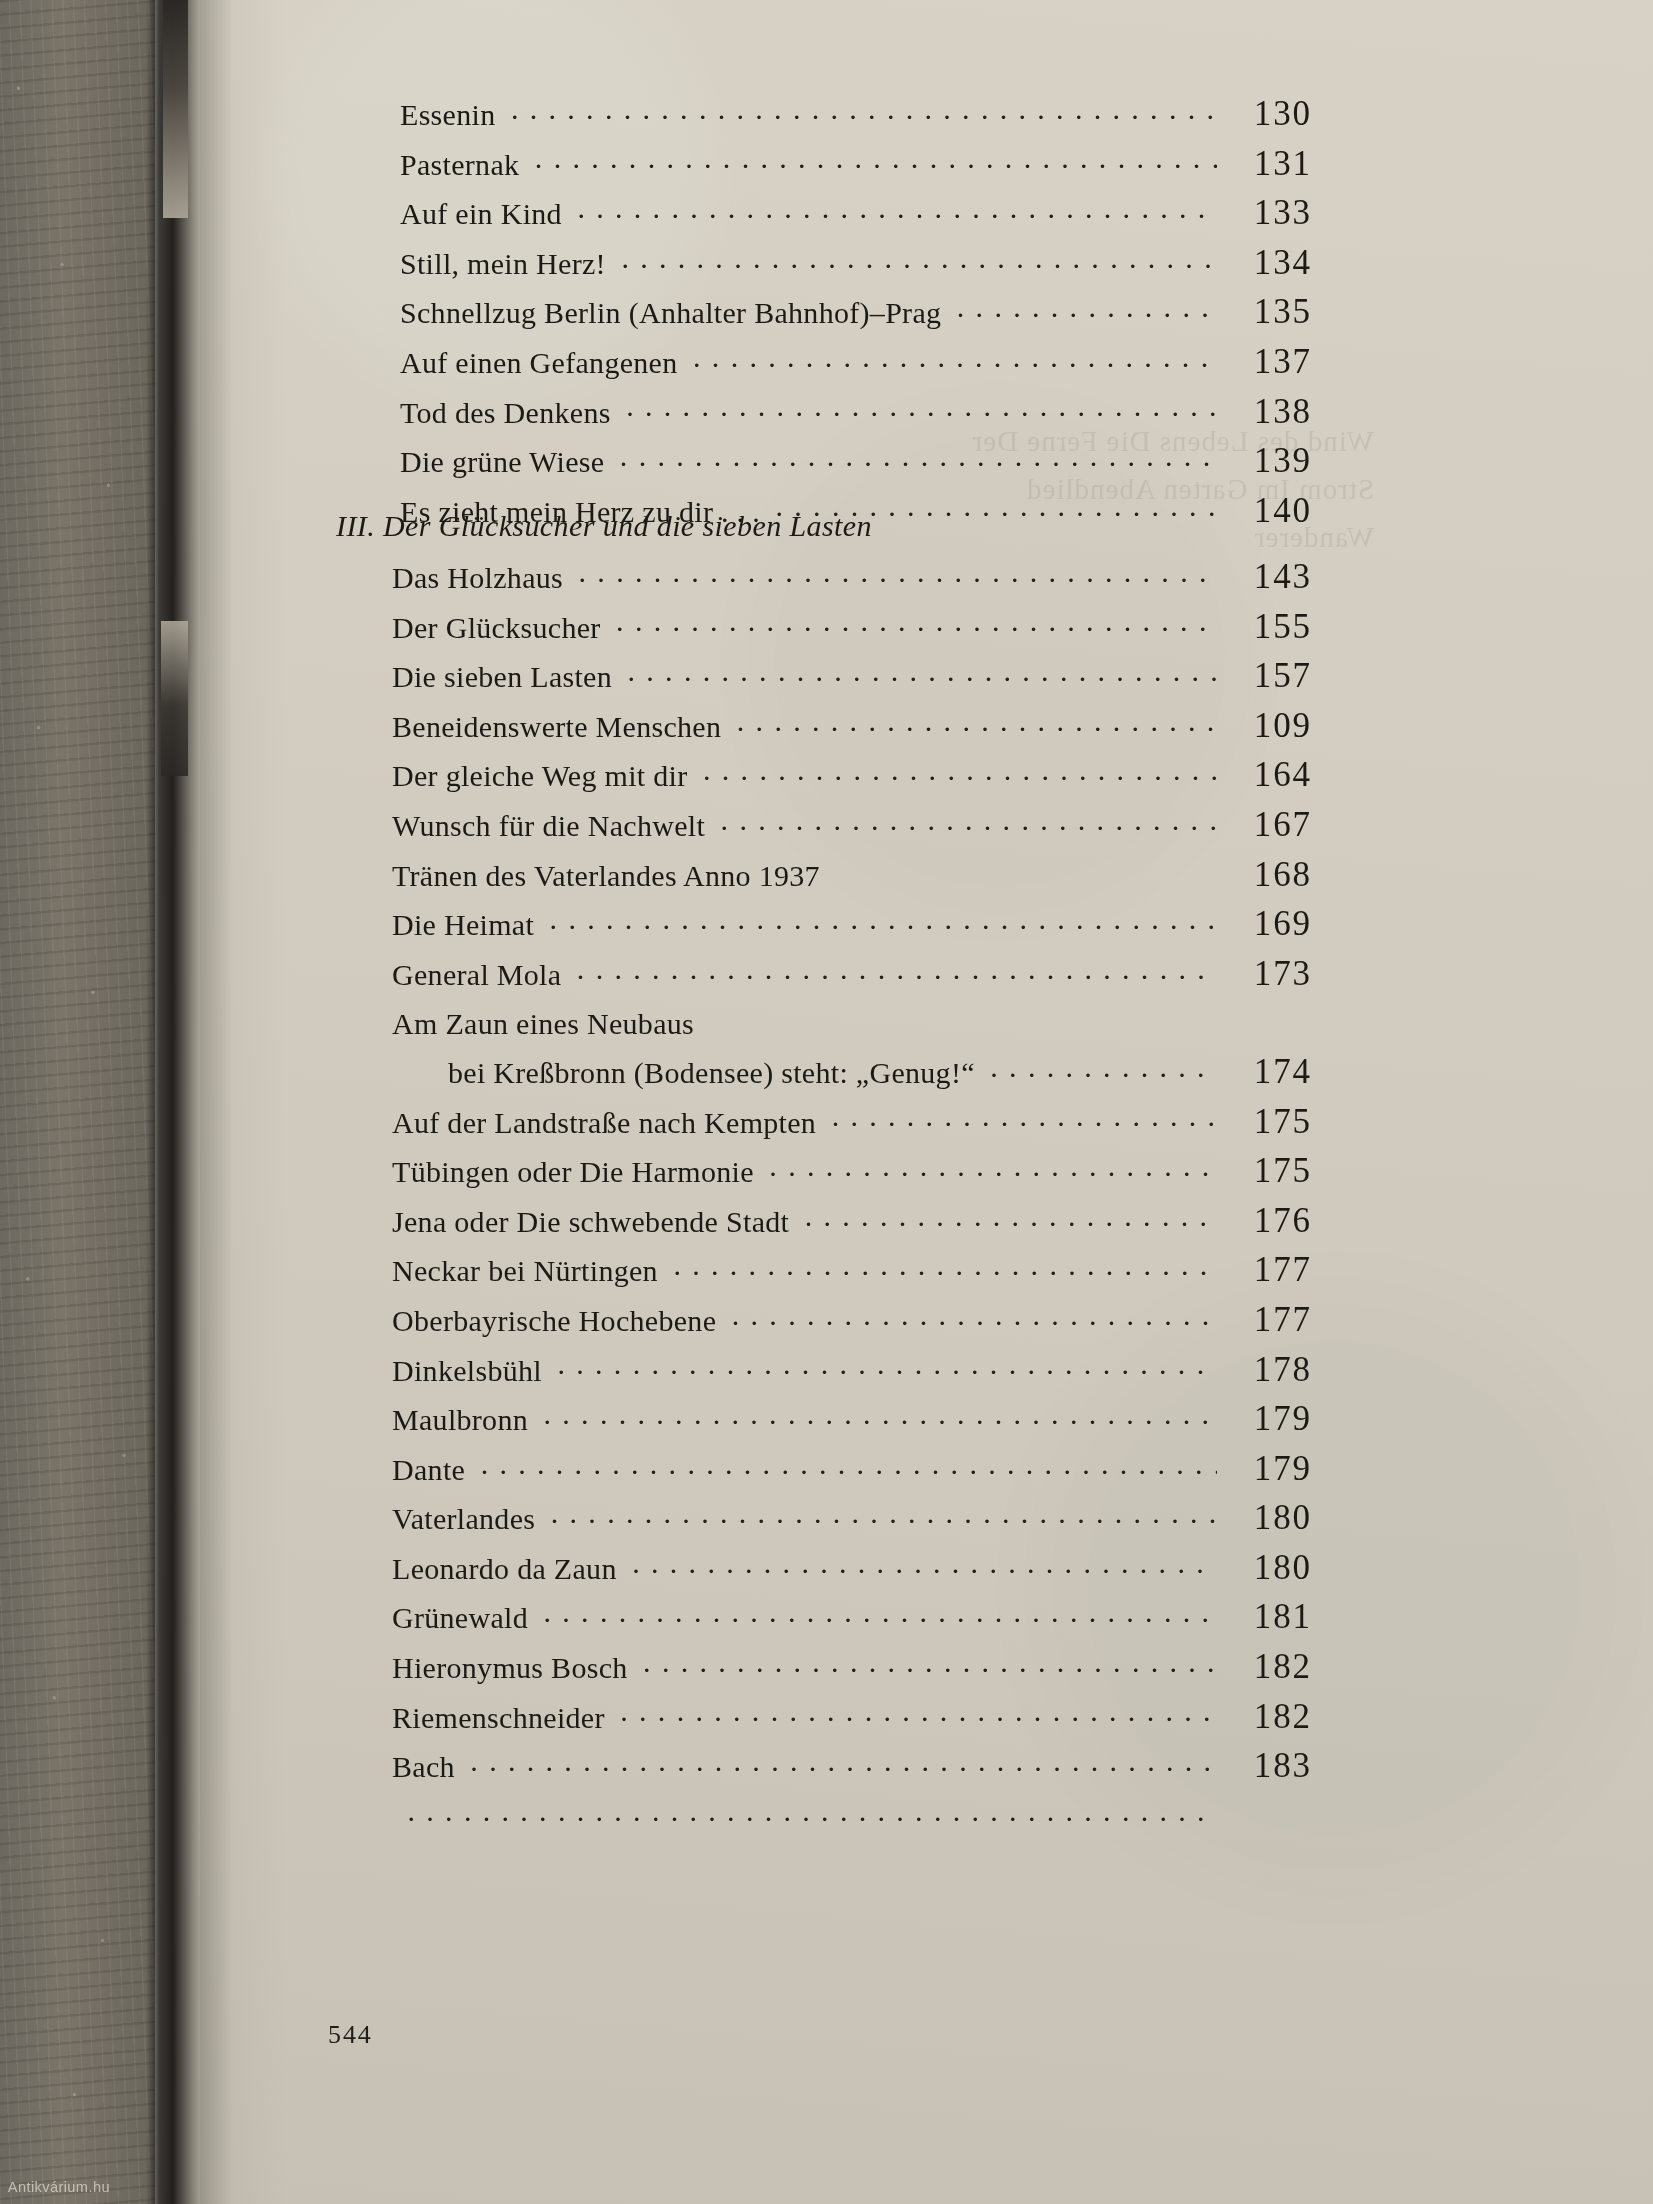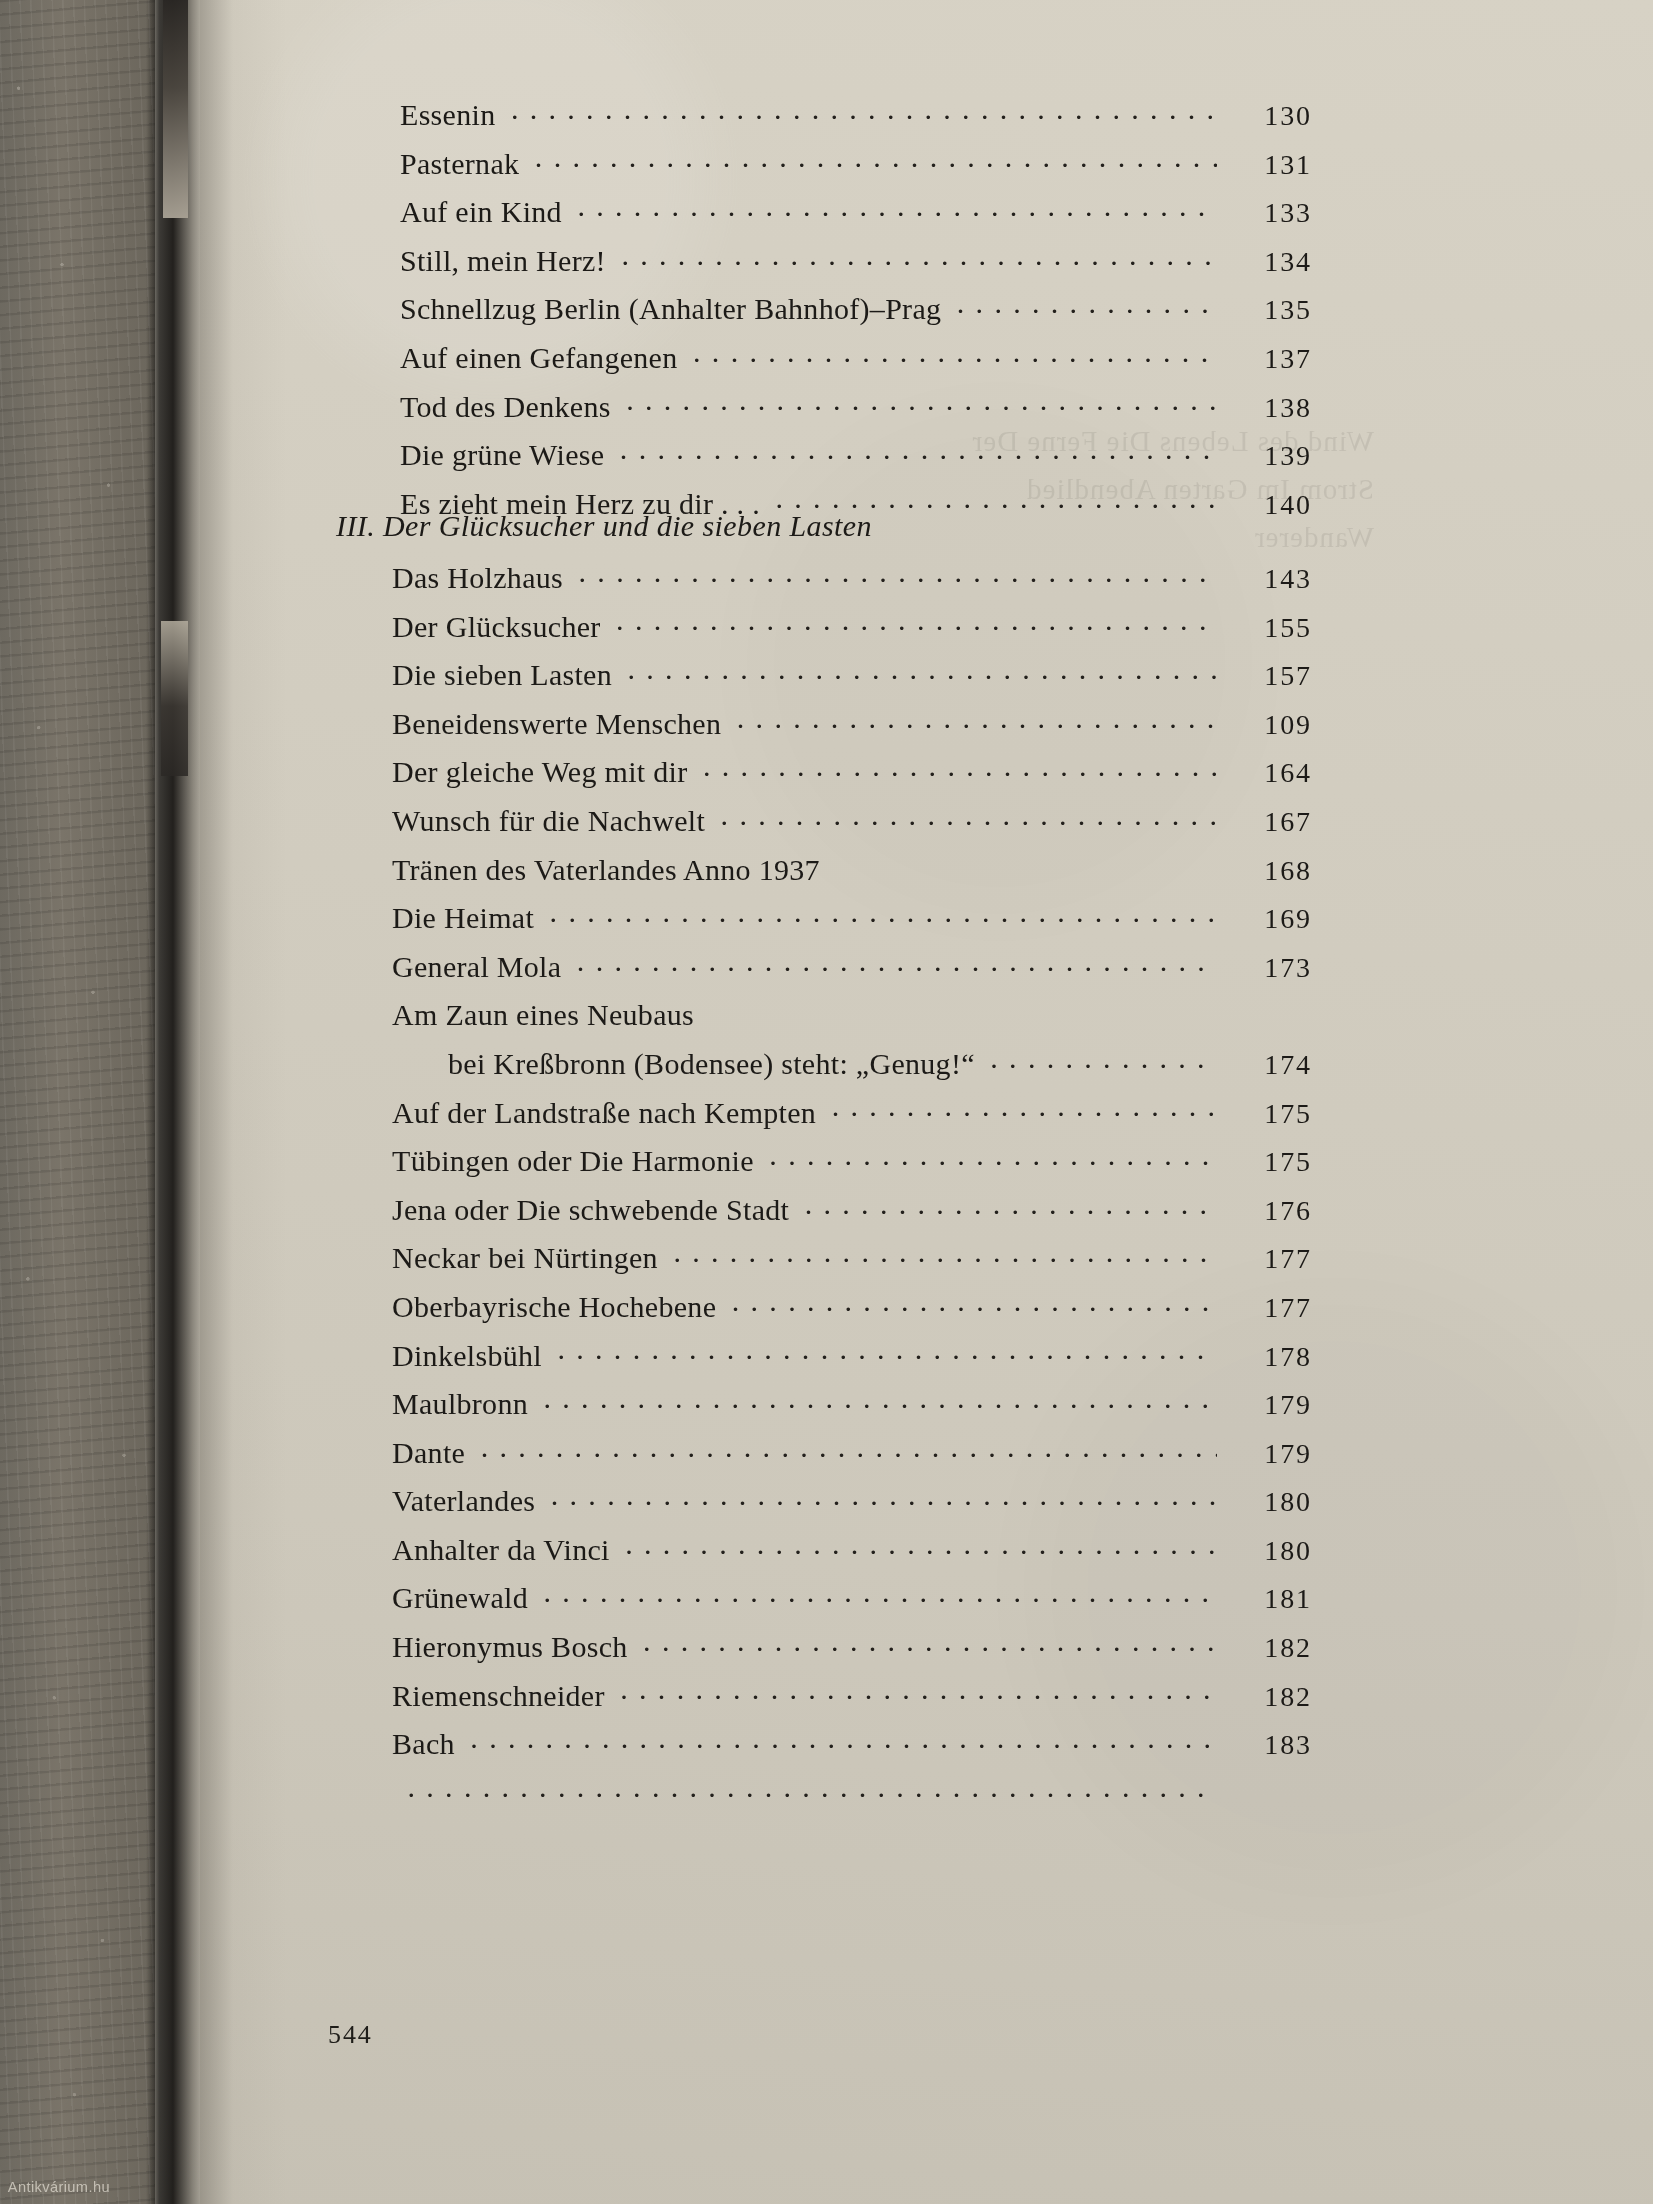--- a/index.html
+++ b/index.html
@@ -143,21 +143,21 @@
     position: absolute;
     left: 0; bottom: 0.04em;
     font-size: 30px;
     letter-spacing: 1.9px;
     color: #23201c;
     white-space: nowrap;
   }
   .entry .page {
     flex: 0 0 89px;
     text-align: right;
-    font-size: 28px;
+    font-size: 35px;
     letter-spacing: 1.9px;
   }
   .entry.noleader .leader::before { content: ""; }
 
   .entry.cont .title { padding-left: 56px; }
 
   .section-head {
     font-style: italic;
     font-size: 30px;
     letter-spacing: 0.4px;
@@ -351,21 +351,21 @@
           <span class="title">Dante</span>
           <span class="leader"></span>
           <span class="page">179</span>
         </div>
         <div class="entry">
           <span class="title">Vaterlandes</span>
           <span class="leader"></span>
           <span class="page">180</span>
         </div>
         <div class="entry">
-          <span class="title">Anhalter da Vinci</span>
+          <span class="title">Leonardo da Zaun</span>
           <span class="leader"></span>
           <span class="page">180</span>
         </div>
         <div class="entry">
           <span class="title">Grünewald</span>
           <span class="leader"></span>
           <span class="page">181</span>
         </div>
         <div class="entry">
           <span class="title">Hieronymus Bosch</span>

